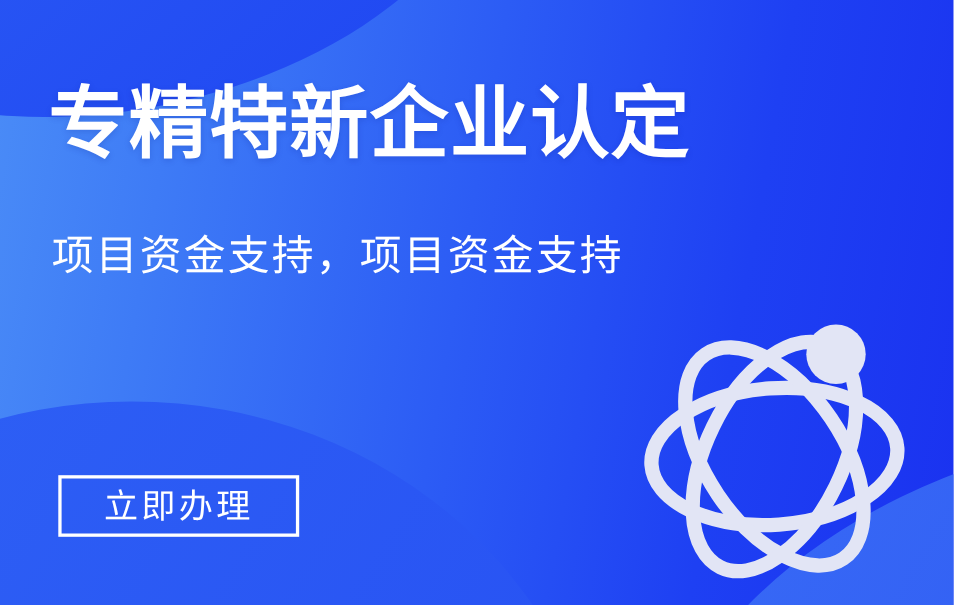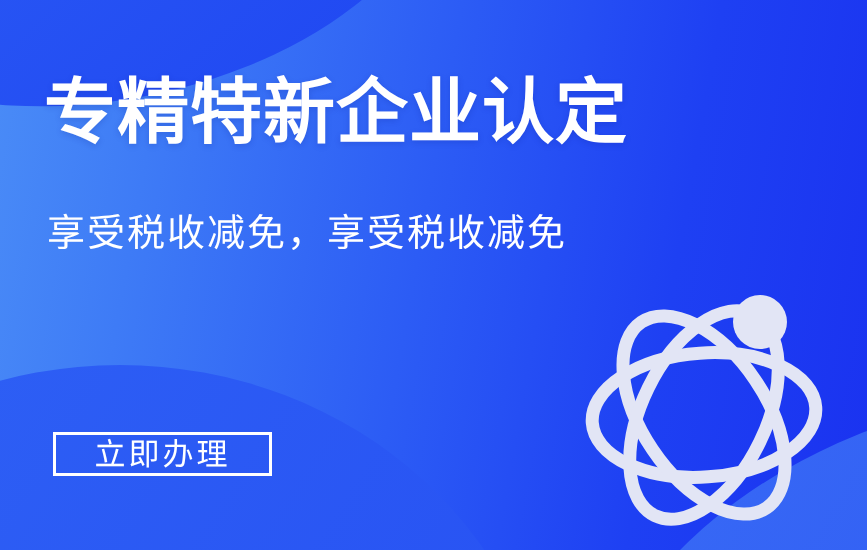--- a/index.html
+++ b/index.html
@@ -64,21 +64,21 @@
     color: #ffffff;
     letter-spacing: 2px;
     white-space: nowrap;
   }
 
   .cta-button {
     position: absolute;
     left: 53px;
     top: 432px;
     width: 219px;
-    height: 44px;
+    height: 56px;
     box-sizing: border-box;
     border: 3px solid #ffffff;
     background: transparent;
     color: #ffffff;
     font-family: Liberation Sans, sans-serif;
     font-size: 31px;
     font-weight: 400;
     letter-spacing: 3px;
     line-height: 1;
     display: flex;
@@ -122,21 +122,21 @@
 
     <ellipse cx="120" cy="760" rx="430" ry="395" fill="url(#darkBlobGrad2)"></ellipse>
 
     <ellipse cx="1010" cy="700" rx="430" ry="300" transform="rotate(-14 1010 700)" fill="url(#lightBlobGrad)" opacity="0.85"></ellipse>
   </svg>
 
   <div class="content">
 
     <h1 class="title">专精特新企业认定</h1>
 
-    <p class="subtitle">享受税收减免，享受税收减免</p>
+    <p class="subtitle">项目资金支持，项目资金支持</p>
 
     <button class="cta-button">立即办理</button>
   </div>
 
   <svg class="atom" viewBox="0 0 280 250" aria-hidden="true">
     <g fill="none" stroke="#E2E5F5" stroke-width="13" stroke-linecap="round">
 
       <ellipse cx="130" cy="133" rx="112" ry="62" transform="rotate(-4 130 133)"></ellipse>
 
       <ellipse cx="130" cy="133" rx="112" ry="62" transform="rotate(56 130 133)"></ellipse>

